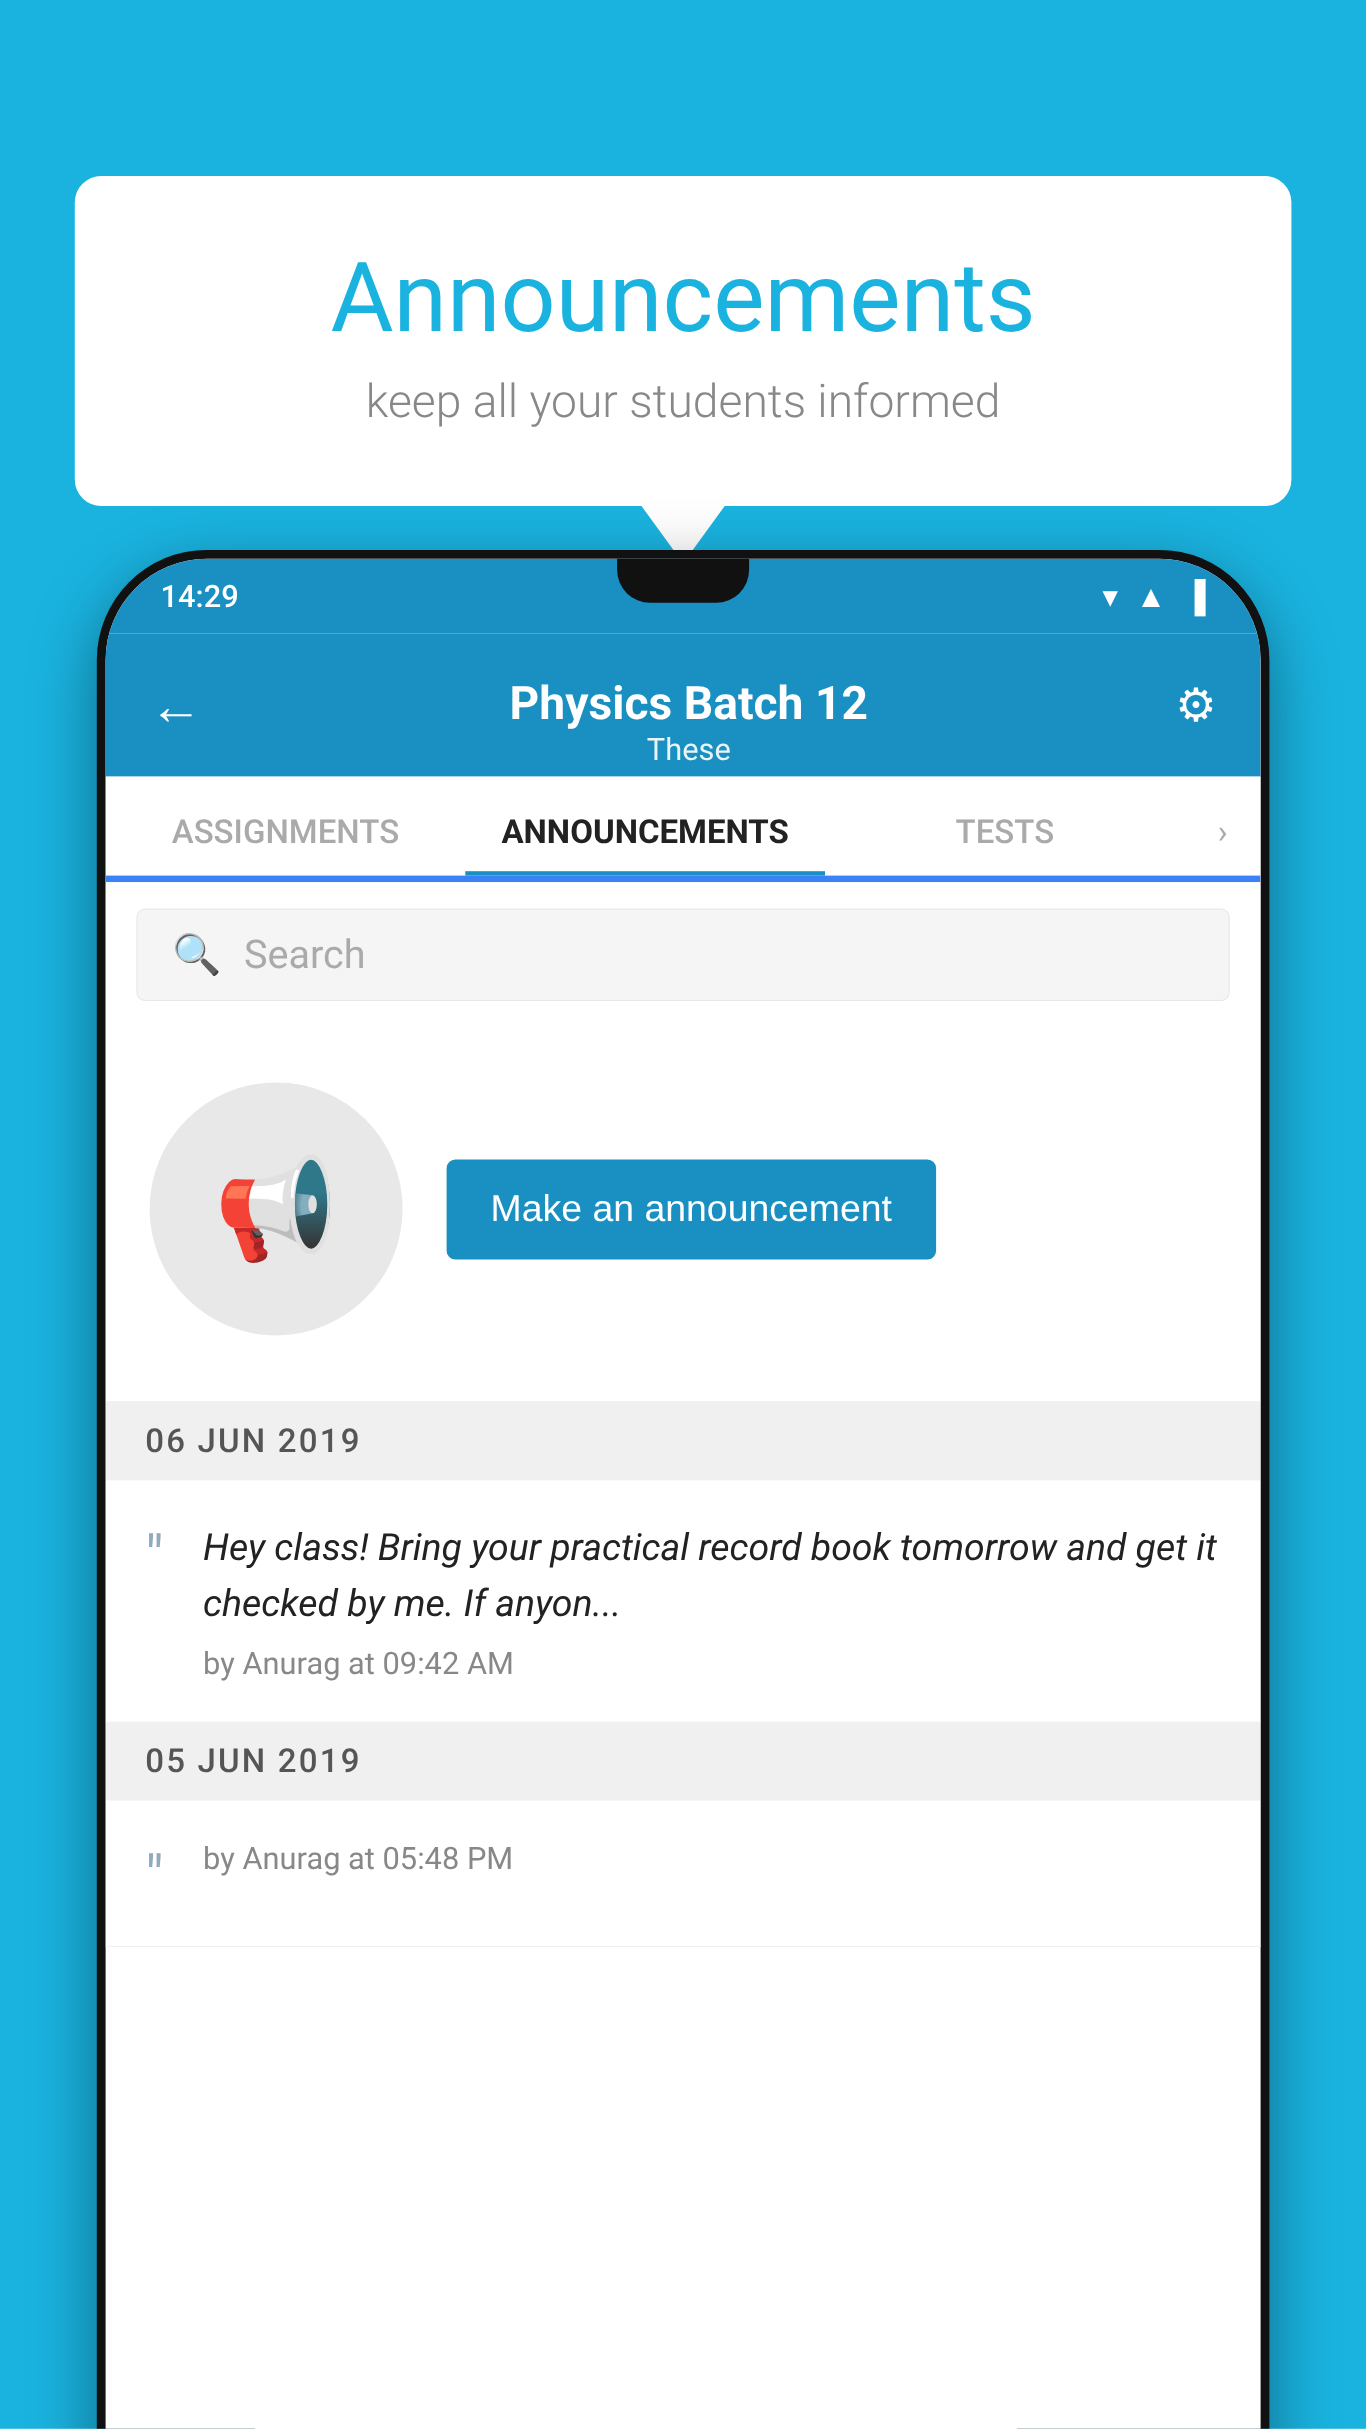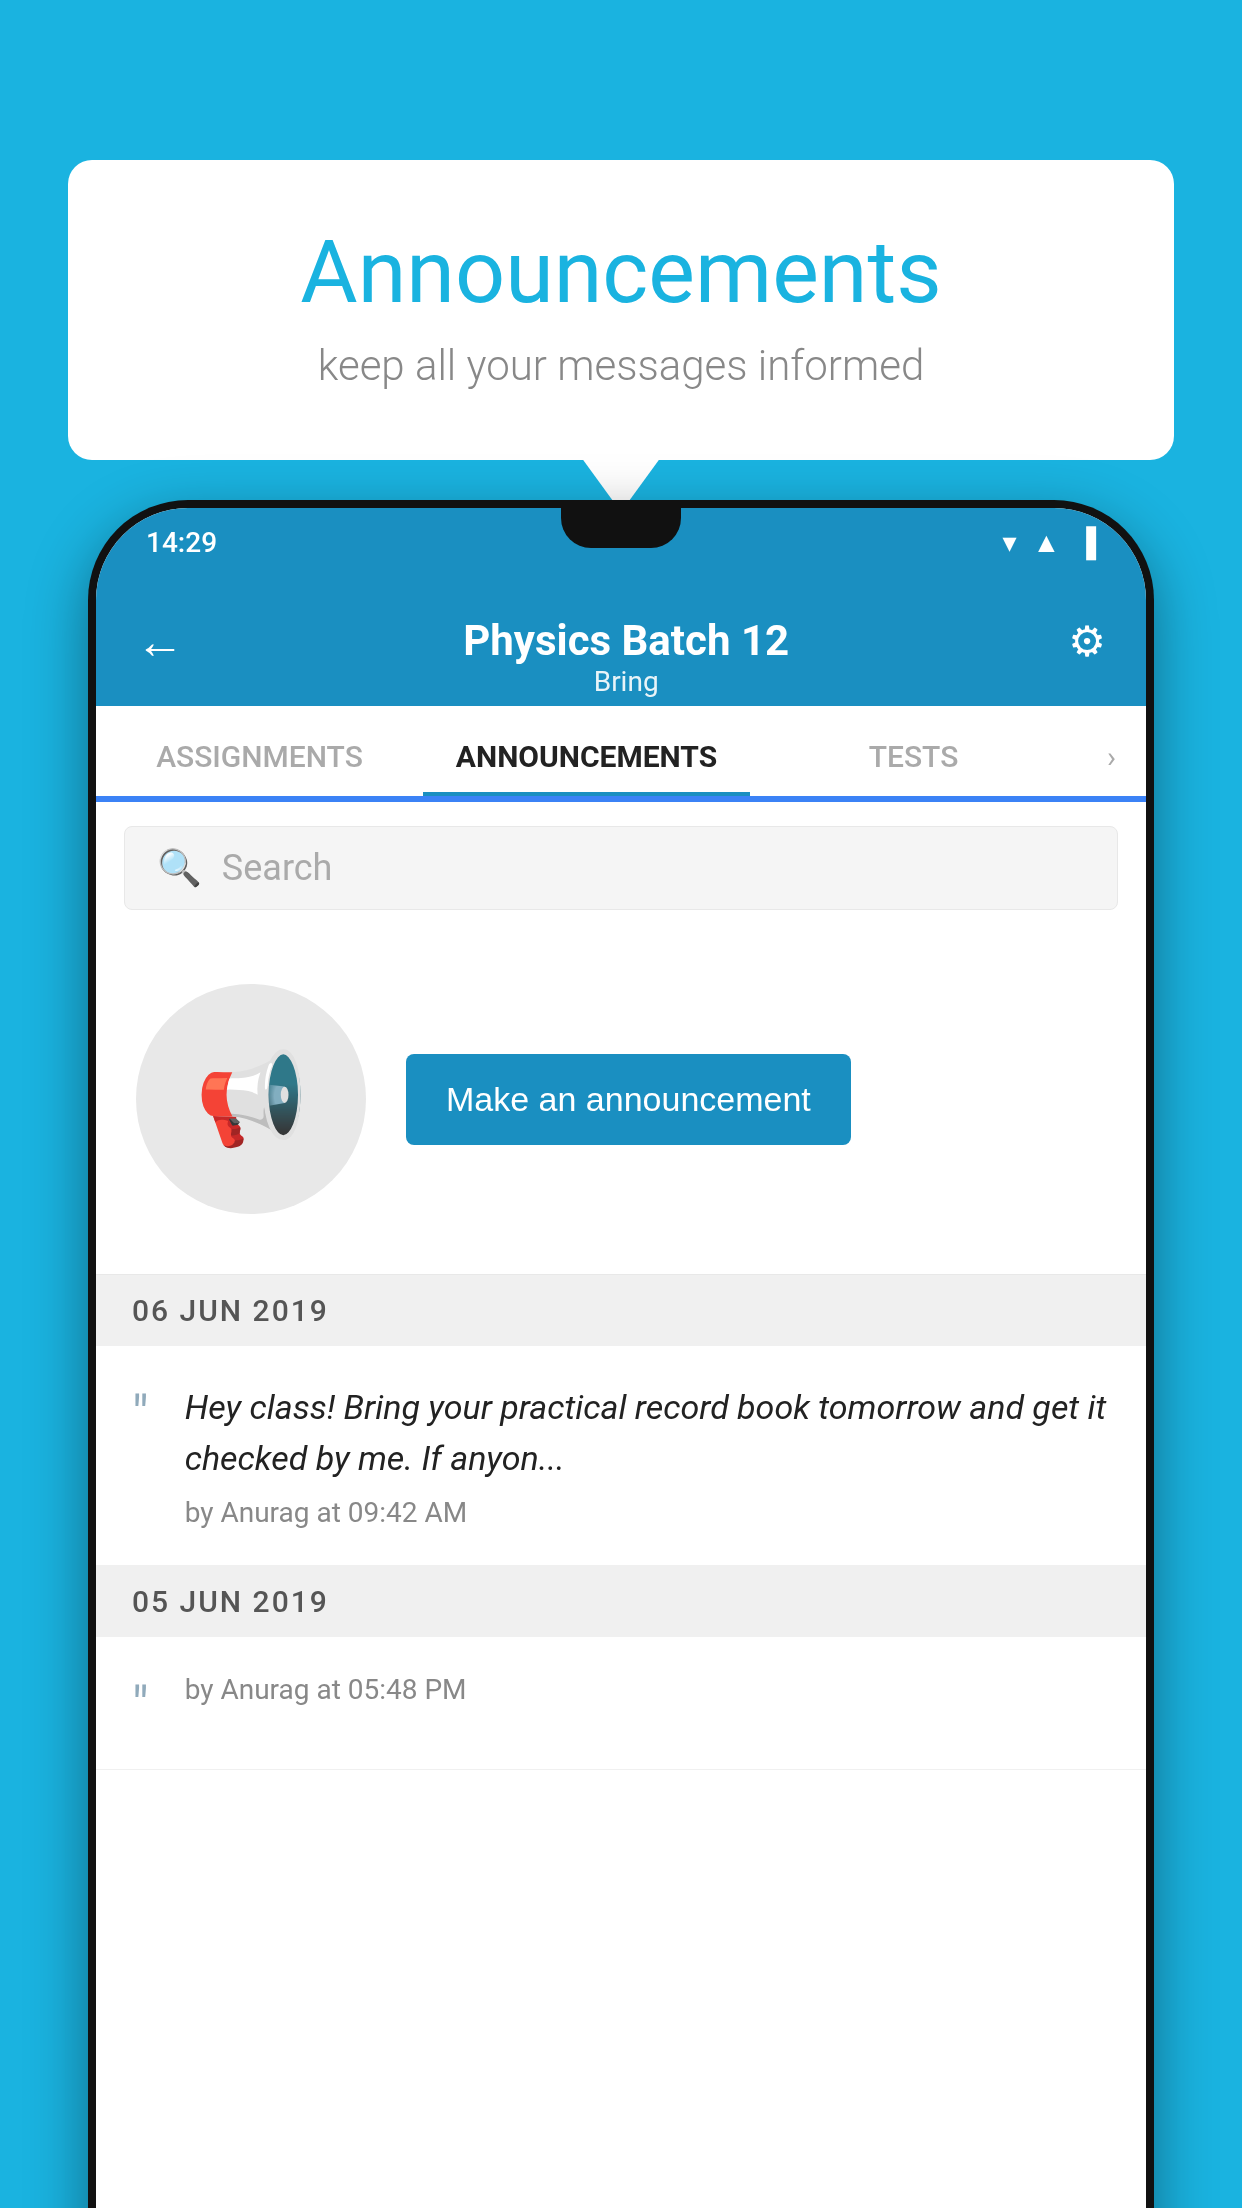--- a/index.html
+++ b/index.html
@@ -319,21 +319,21 @@
       font-size: 28px;
       color: #888;
     }
   </style>
 </head>
 <body>
 
 <div class="speech-bubble-container">
   <div class="speech-bubble">
     <div class="speech-bubble-title">Announcements</div>
-    <div class="speech-bubble-subtitle">keep all your messages informed</div>
+    <div class="speech-bubble-subtitle">keep all your students informed</div>
   </div>
 </div>
 
 <div class="phone-container">
   <div class="phone-outer">
     <div class="notch"></div>
     <div class="phone-inner">
 
       <div class="status-bar">
         <span>14:29</span>
@@ -341,21 +341,21 @@
           <span>▾</span>
           <span>▲</span>
           <span>▐</span>
         </div>
       </div>
 
       <div class="app-header">
         <span class="back-arrow">←</span>
         <div class="header-center">
           <div class="header-title">Physics Batch 12</div>
-          <div class="header-subtitle">Bring</div>
+          <div class="header-subtitle">These</div>
         </div>
         <span class="gear-icon">⚙</span>
       </div>
 
       <div class="tabs-container">
         <div class="tab">
           <span>ASSIGNMENTS</span>
         </div>
         <div class="tab active">
           <span>ANNOUNCEMENTS</span>

